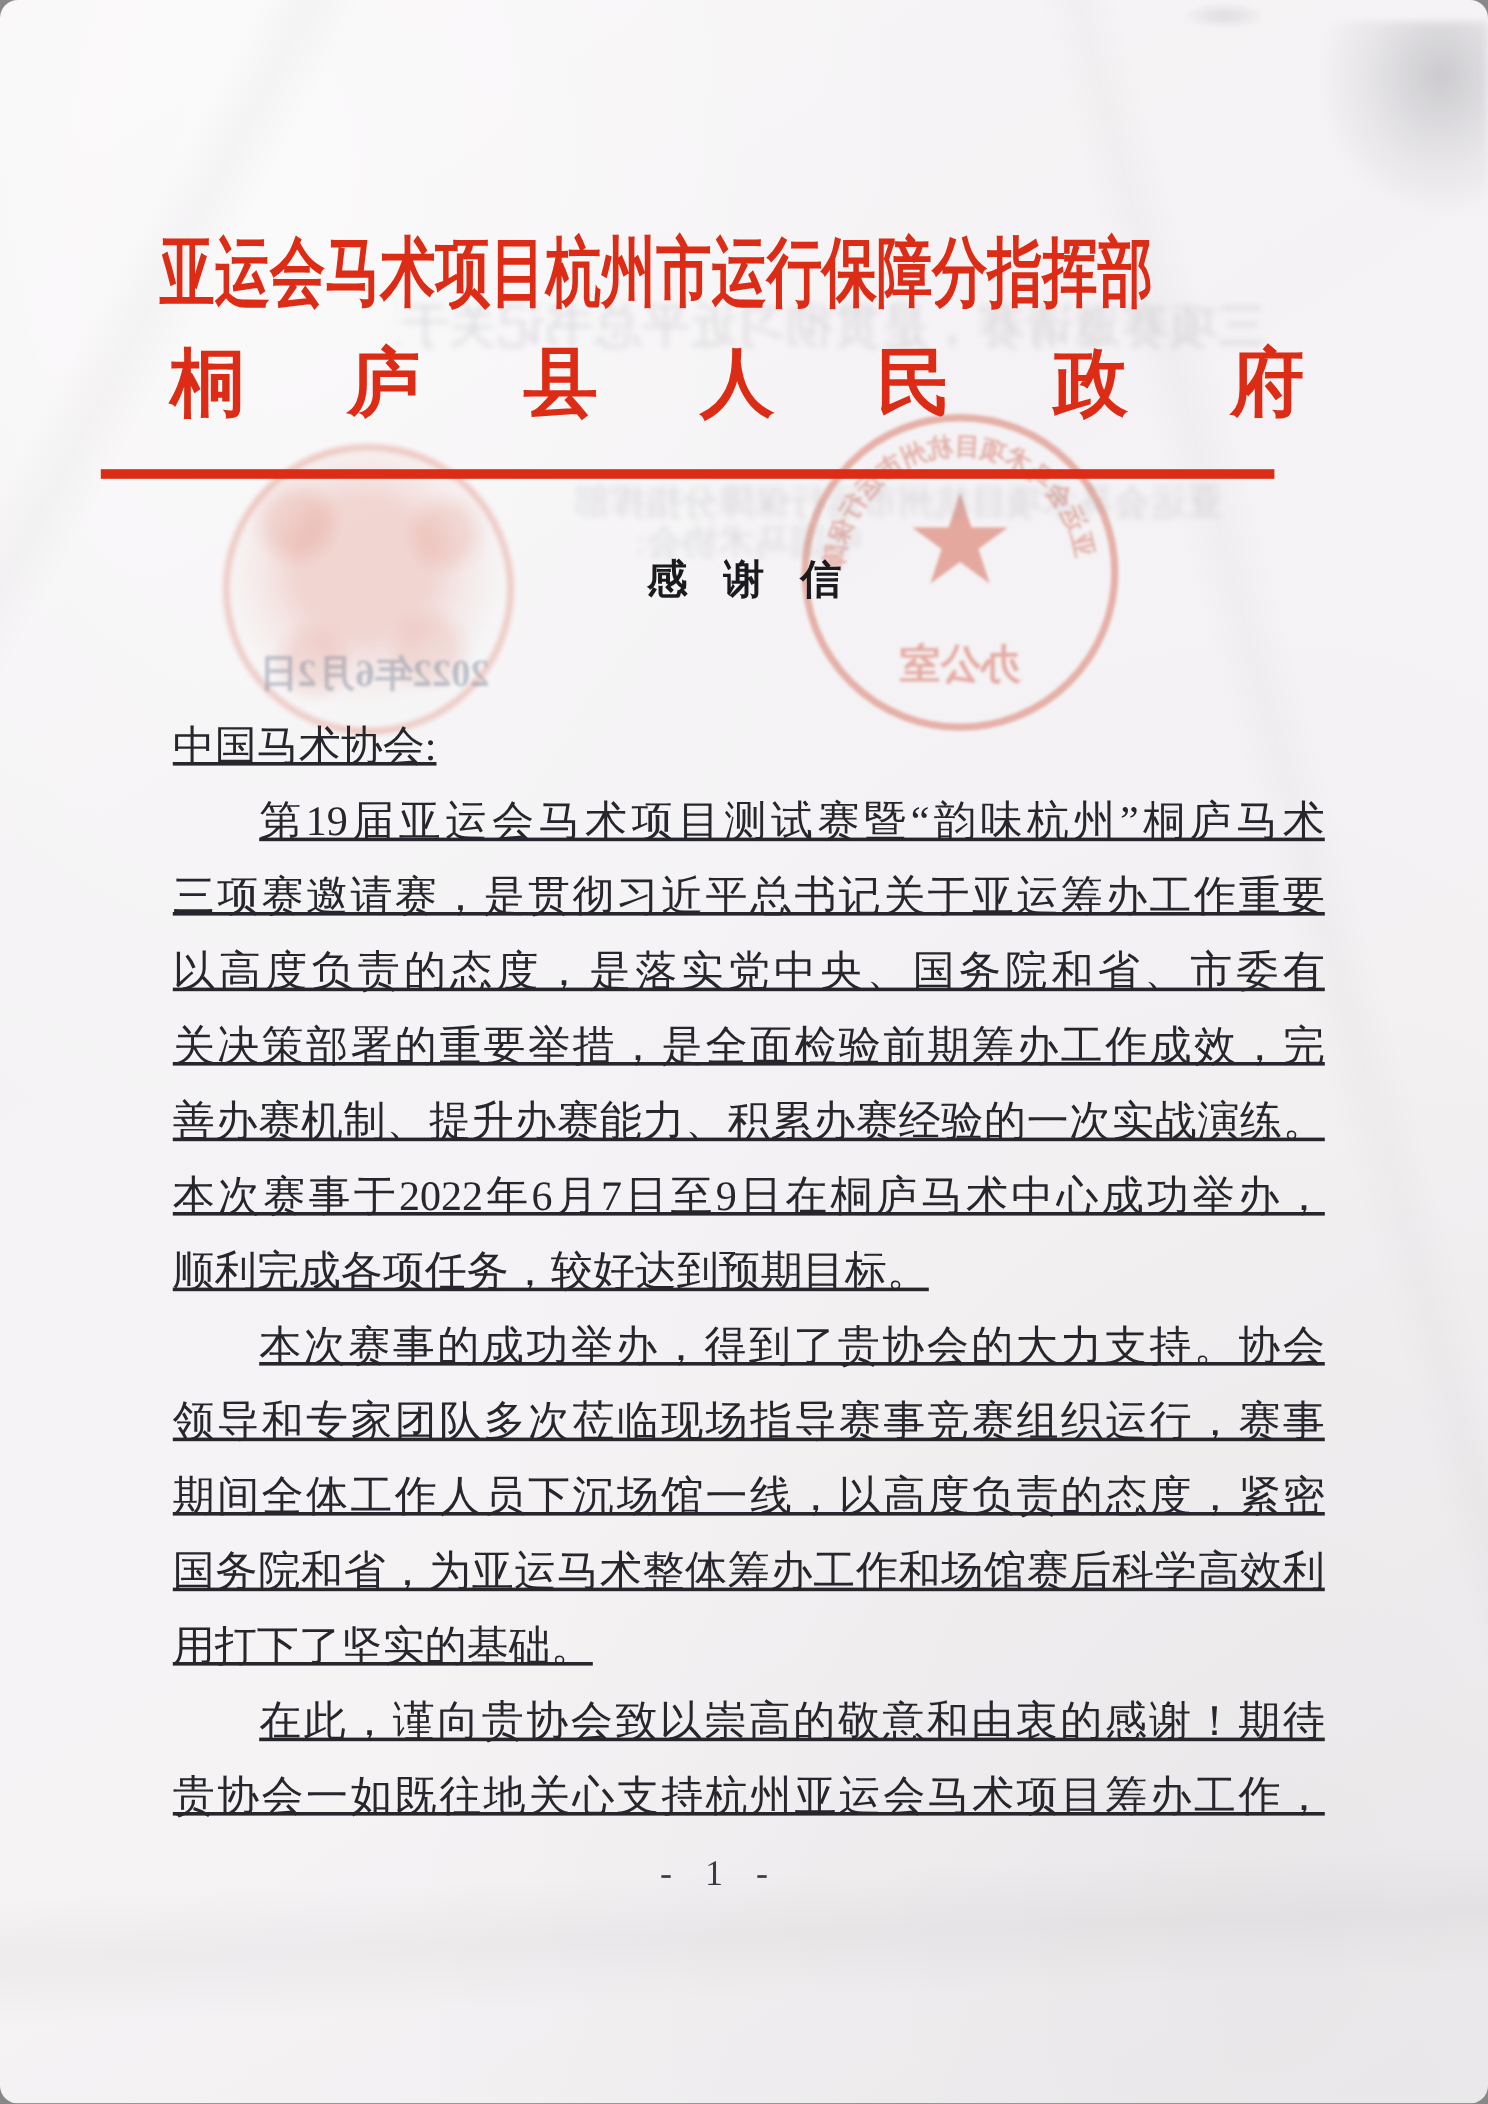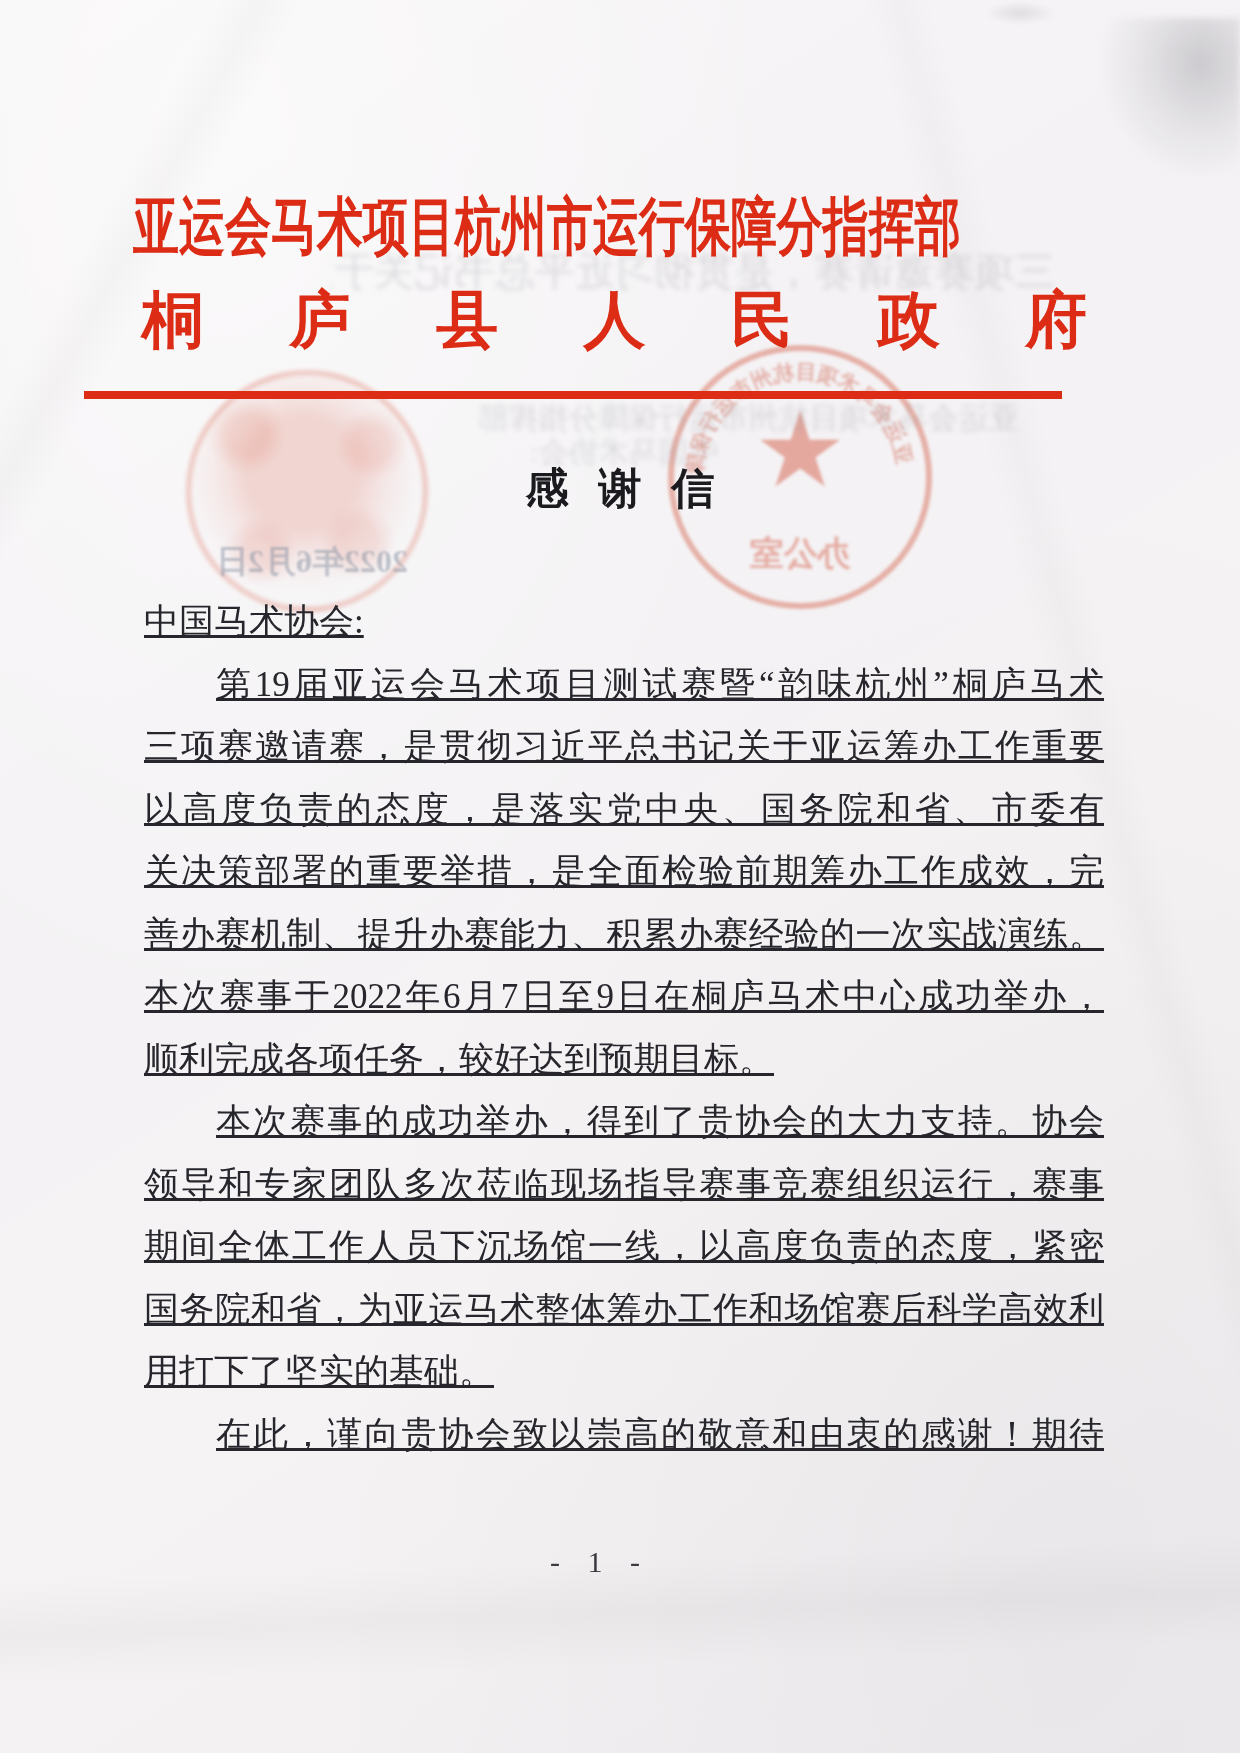--- a/index.html
+++ b/index.html
@@ -3,20 +3,21 @@
 <meta charset="utf-8">
 <style>
   html,body{margin:0;padding:0;background:#888;}
   .page{
     position:relative;width:1240px;height:1753px;overflow:hidden;
     background:
       radial-gradient(ellipse at 18% 8%, rgba(255,255,255,0.5), transparent 40%),
       radial-gradient(ellipse at 85% 90%, rgba(0,0,0,0.03), transparent 50%),
       linear-gradient(148deg,#f8f6f7 0%,#f4f2f4 35%,#f5f3f4 62%,#efedef 100%);
     font-family:"Liberation Serif","DejaVu Serif",serif;
+    border-radius:15px;
   }
   .crease{position:absolute;inset:0;pointer-events:none;}
   .crease.c1{background:linear-gradient(118deg,transparent 10%,rgba(0,0,0,0.022) 12%,transparent 14%);}
   .crease.c2{background:linear-gradient(75deg,transparent 78%,rgba(0,0,0,0.02) 80%,transparent 82%);}
   .crease.c3{background:linear-gradient(178deg,transparent 88%,rgba(0,0,0,0.03) 91%,transparent 94%);}
   .smudge{position:absolute;right:0;top:18px;width:140px;height:160px;
     background:radial-gradient(ellipse at 72% 28%,rgba(110,110,118,0.30),rgba(130,130,138,0.12) 42%,transparent 72%);
     filter:blur(3px);}
   .smudge2{position:absolute;left:985px;top:2px;width:70px;height:22px;
     background:radial-gradient(ellipse,rgba(150,150,158,0.25),transparent 70%);filter:blur(2px);}
@@ -25,21 +26,21 @@
   .lh1{position:absolute;left:133px;top:181px;width:870px;height:92px;
     color:#dc2c16;font-weight:bold;font-size:63px;line-height:92px;white-space:nowrap;z-index:3;}
   .lh1 .squeeze{display:inline-block;transform:scaleX(0.73);transform-origin:0 50%;}
   .lh2{position:absolute;left:142px;top:266px;width:945px;height:110px;
     color:#dc2c16;font-weight:bold;font-size:62px;line-height:108px;
     text-align:justify;text-align-last:justify;text-justify:inter-character;z-index:3;}
   .rule{position:absolute;left:84px;top:391px;width:978px;height:8px;background:#dc2c16;z-index:3;}
 
   
   .doc-title{position:absolute;left:0;top:460px;width:1240px;text-align:center;
-    font-size:43px;font-weight:bold;color:#1b1b1f;letter-spacing:30px;text-indent:30px;z-index:4;}
+    font-size:34px;font-weight:bold;color:#1b1b1f;letter-spacing:30px;text-indent:30px;z-index:4;}
 
   
   .body-text{position:absolute;left:144px;top:591px;width:960px;
     font-size:35px;line-height:62.5px;color:#26262c;z-index:4;text-decoration:underline;}
   .body-text .line{min-height:62.5px;}
   .body-text .line.indent{text-indent:72px;}
   .body-text .line.fill{text-align:justify;text-align-last:justify;text-justify:inter-character;}
 
   .page-number{position:absolute;left:0;top:1545px;width:1200px;text-align:center;
     font-size:30px;letter-spacing:10px;color:#3a3a40;z-index:4;}
@@ -117,17 +118,18 @@
       <div class="line fill">关决策部署的重要举措，是全面检验前期筹办工作成效，完</div>
       <div class="line fill">善办赛机制、提升办赛能力、积累办赛经验的一次实战演练。</div>
       <div class="line fill">本次赛事于2022年6月7日至9日在桐庐马术中心成功举办，</div>
       <div class="line">顺利完成各项任务，较好达到预期目标。</div>
       <div class="line indent fill">本次赛事的成功举办，得到了贵协会的大力支持。协会</div>
       <div class="line fill">领导和专家团队多次莅临现场指导赛事竞赛组织运行，赛事</div>
       <div class="line fill">期间全体工作人员下沉场馆一线，以高度负责的态度，紧密</div>
       <div class="line fill">国务院和省，为亚运马术整体筹办工作和场馆赛后科学高效利</div>
       <div class="line">用打下了坚实的基础。</div>
       <div class="line indent fill">在此，谨向贵协会致以崇高的敬意和由衷的感谢！期待</div>
+      <div class="line fill">贵协会一如既往地关心支持杭州亚运会马术项目筹办工作，</div>
     </div>
 
   <div class="page-number">- 1 -</div>
 
 </div>
 
 </body></html>

